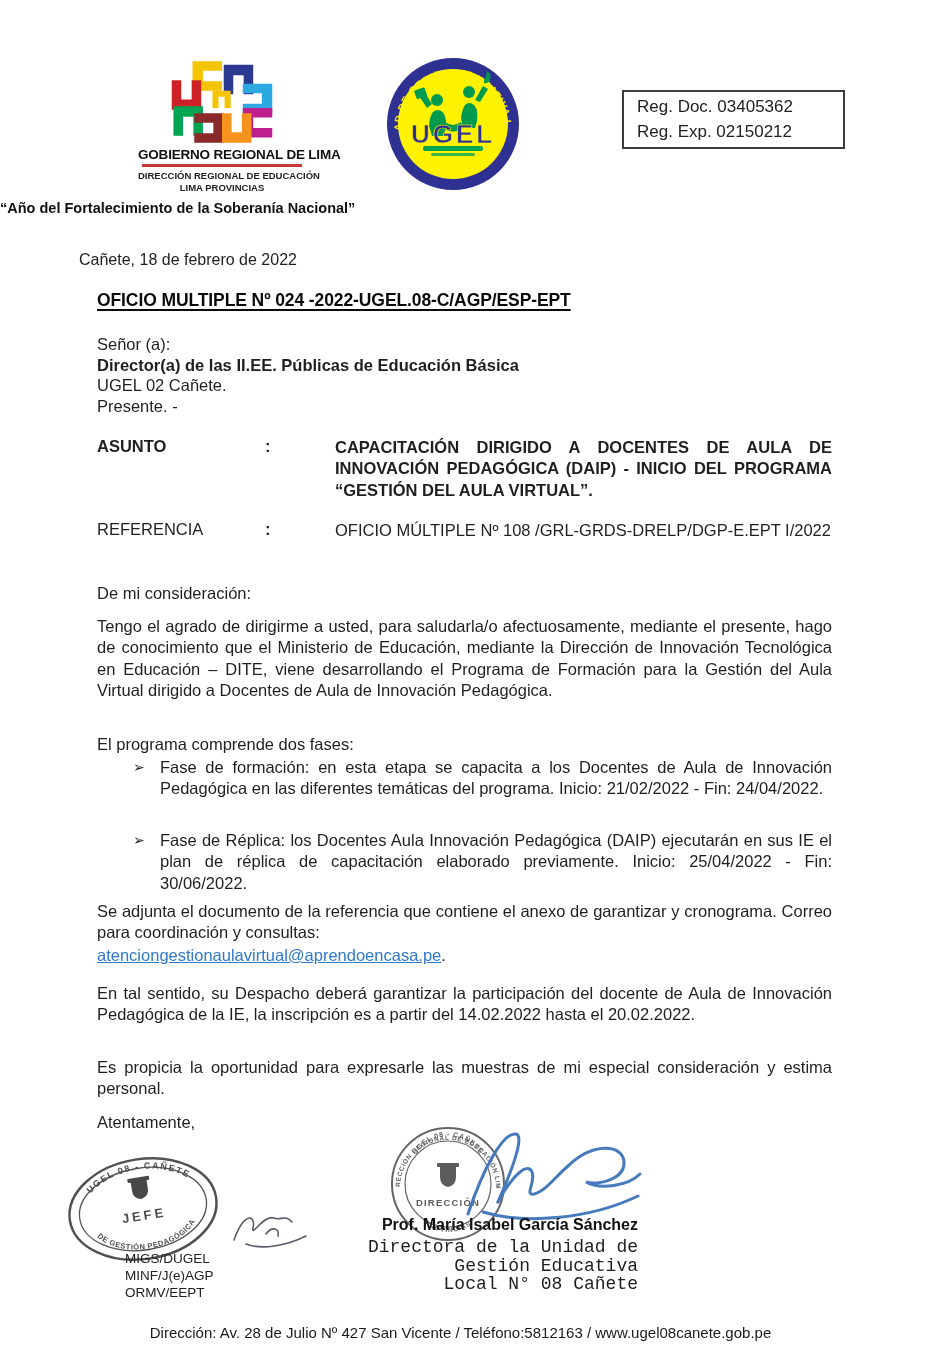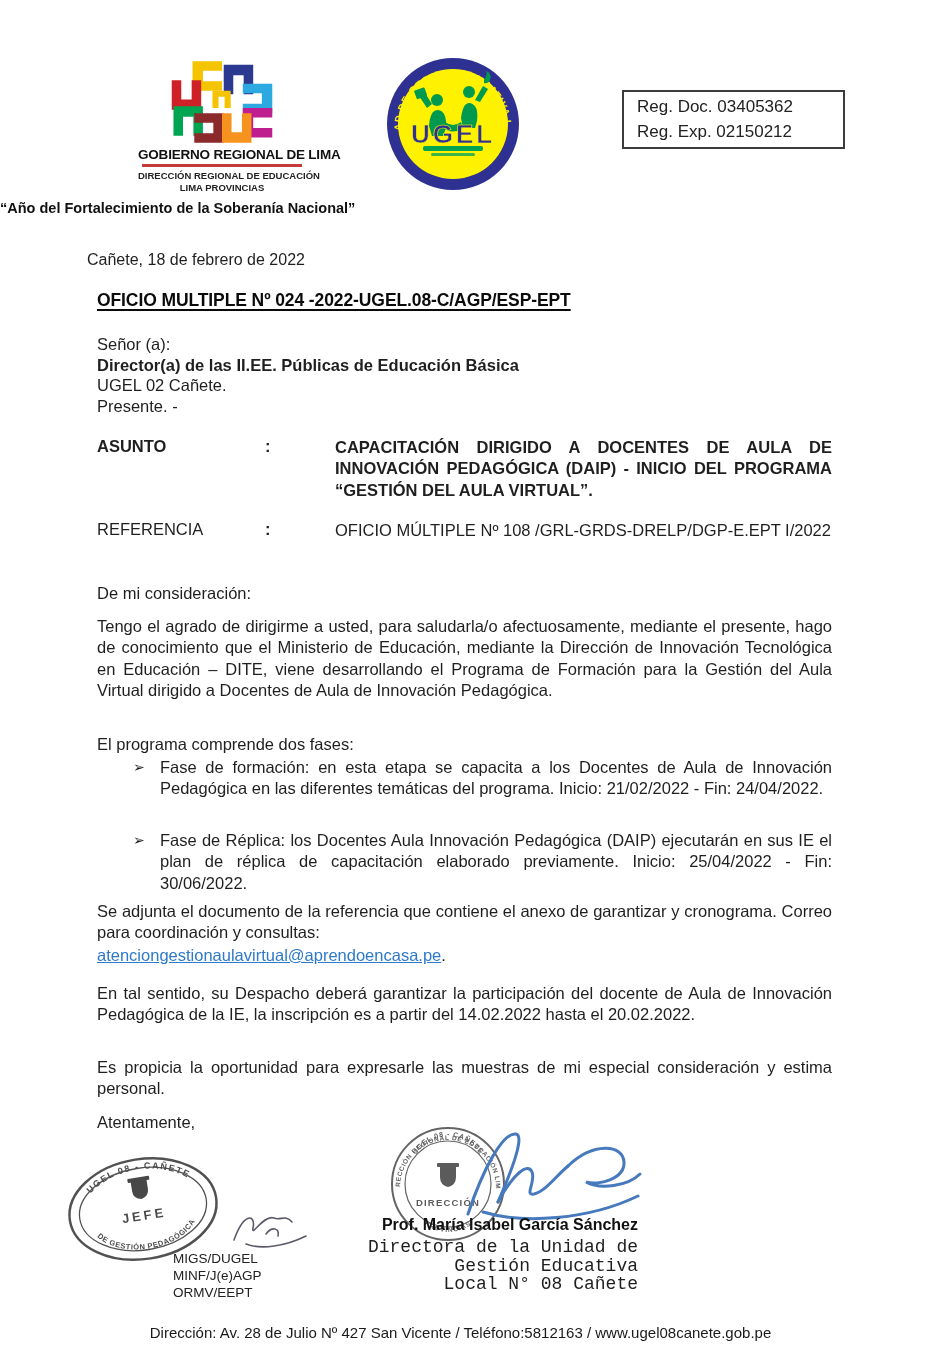--- a/index.html
+++ b/index.html
@@ -18,21 +18,21 @@
   .gob-rule{height:3px;background:#c23a3a;margin:2px 4px 3px 4px;}
   .gob-sub{font-weight:bold;font-size:9.5px;color:#222;line-height:11.5px;white-space:nowrap;}
   .ugel-seal{left:385px;top:56px;}
   .reg-box{
     left:622px;top:90px;width:206px;height:53px;border:2px solid #3c3c3c;
     font-size:17px;line-height:25px;padding:2px 0 0 13px;color:#222;
   }
   .motto{left:0;top:200px;width:927px;font-weight:bold;font-size:14.5px;color:#111;}
 
   
-  .date{left:87px;top:251px;font-size:16px;}
+  .date{left:79px;top:251px;font-size:16px;}
   .doc-title{left:97px;top:290px;font-size:17.5px;font-weight:bold;color:#0a0a0a;
     text-decoration:underline;text-decoration-thickness:2px;text-underline-offset:3px;letter-spacing:-0.1px;}
   .recipient{left:97px;top:334px;font-size:16.5px;line-height:20.5px;}
   .ref-row{left:97px;width:735px;font-size:16.5px;}
   .ref-label{position:absolute;left:0;top:0;}
   .ref-colon{position:absolute;left:168px;top:0;font-weight:bold;}
   .ref-text{position:absolute;left:238px;top:0;width:497px;line-height:21.3px;}
   .para{left:97px;width:735px;font-size:16.5px;line-height:21.4px;}
   .bullet-row{left:97px;width:735px;font-size:16.5px;line-height:21.4px;}
   .bullet-marker{position:absolute;left:36px;top:0px;font-size:14px;}
@@ -40,21 +40,21 @@
   .email{color:#2e79c9;text-decoration:underline;cursor:pointer;}
 
   
   .jefe-stamp{left:58px;top:1150px;transform:rotate(-9deg);opacity:.88;}
   .small-sig{left:226px;top:1200px;}
   .dir-stamp{left:388px;top:1124px;opacity:.85;}
   .blue-sig{left:428px;top:1124px;}
   .sig-block{left:308px;top:1216px;width:330px;text-align:right;}
   .sig-name{font-size:16px;font-weight:bold;color:#111;}
   .sig-role{font-size:18px;line-height:18.5px;margin-top:4px;font-family:Liberation Mono, monospace;}
-  .initials{left:125px;top:1250px;font-size:13.5px;line-height:17px;color:#222;margin-left:48px;}
+  .initials{left:125px;top:1250px;font-size:13.5px;line-height:17px;color:#222;}
 
   .footer{left:0;top:1324px;width:921px;text-align:center;font-size:15px;color:#1a1a1a;}
 </style>
 </head>
 <body>
 
 <div class="page">
 
   <div class="abs gob-logo">
     <svg width="104" height="84" viewBox="0 0 120 94">

